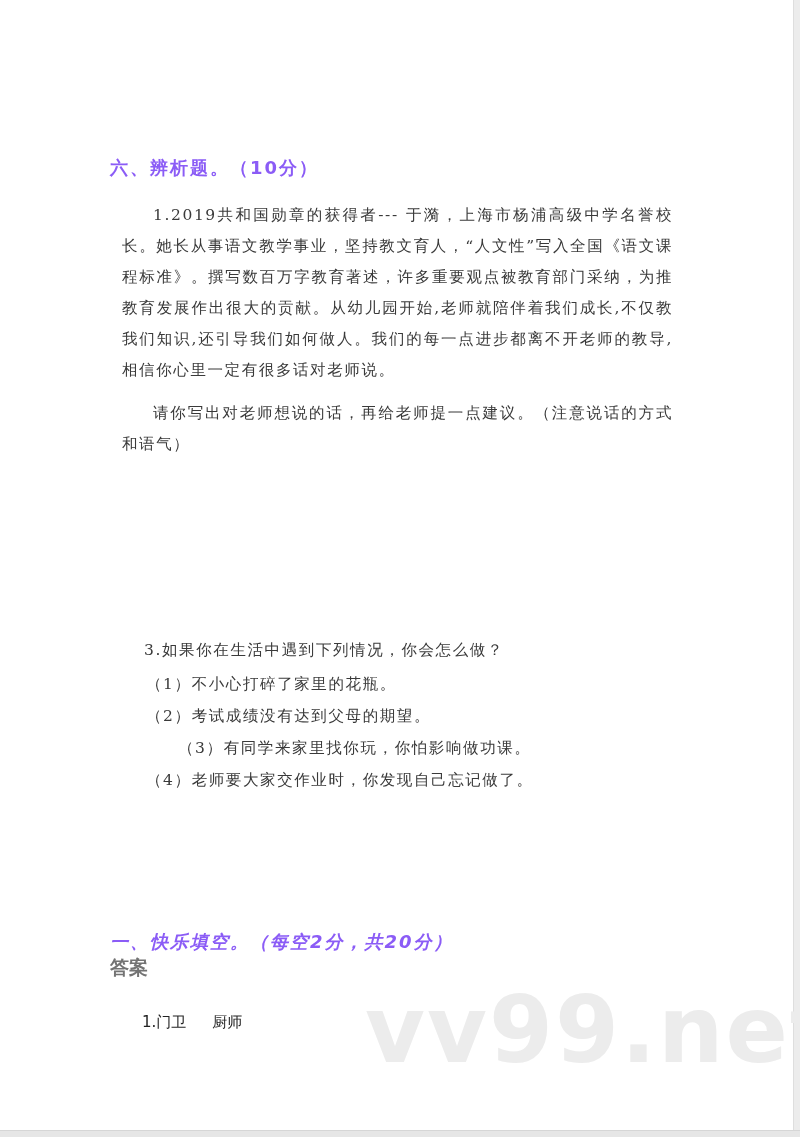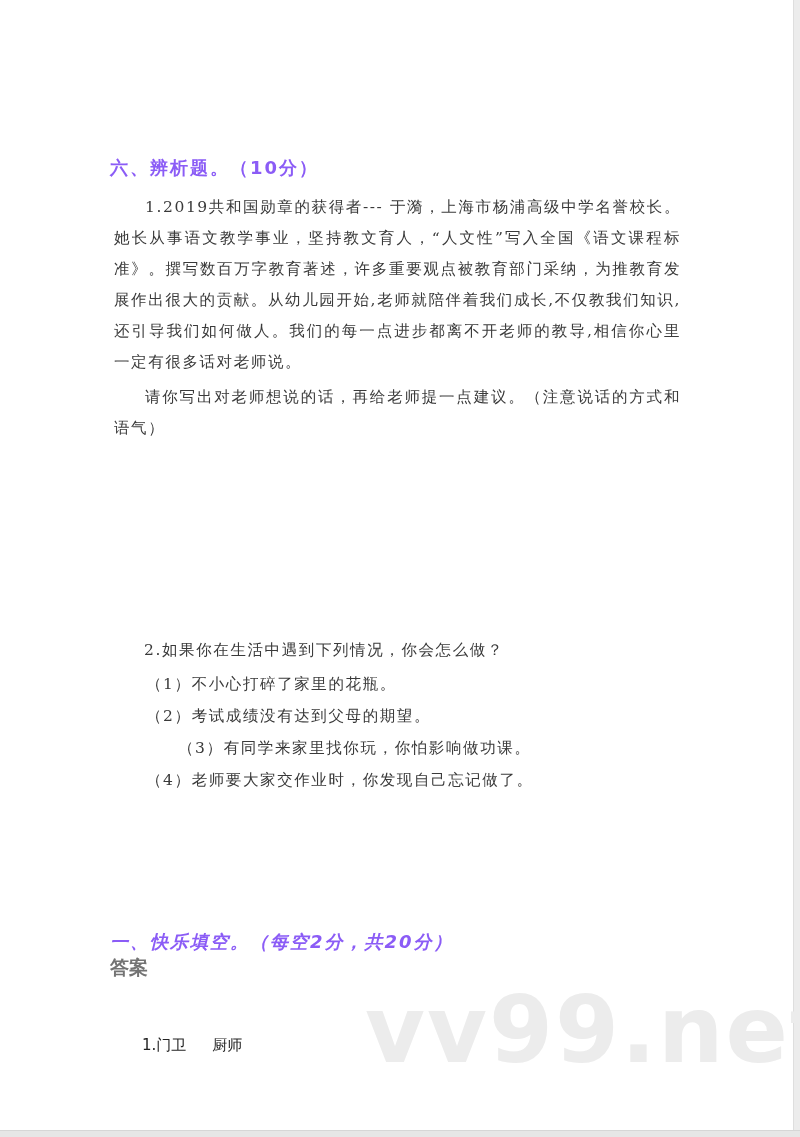--- a/index.html
+++ b/index.html
@@ -21,34 +21,34 @@
       position: absolute; left: 110px;
       font-family: "DejaVu Sans", "Liberation Sans", sans-serif;
       font-weight: bold; font-size: 18px; color: #8b5cf6;
       letter-spacing: 2px; white-space: nowrap;
     }
     .para {
       position: absolute; left: 110px; width: 575px;
       font-size: 15.5px; line-height: 31px; color: #3a3a3a;
       letter-spacing: 1.6px; text-align: justify;
     }
-    .para p { margin: 4px; text-indent: 2em; }
+    .para p { margin: 12px; text-indent: 2em; }
     .line {
       position: absolute; font-size: 15.5px; color: #3a3a3a;
       letter-spacing: 1.6px; white-space: nowrap;
     }
     .answer-label {
       position: absolute; left: 110px; top: 955px;
       font-family: "DejaVu Sans", "Liberation Sans", sans-serif;
       font-size: 19px; color: #737373; font-weight: bold;
     }
     .answer-item {
       position: absolute; left: 142px; top: 1013px;
       font-family: "DejaVu Sans", "Liberation Sans", sans-serif;
-      font-size: 15px; color: #222; white-space: nowrap; margin-top: 23px;
+      font-size: 15px; color: #222; white-space: nowrap;
     }
     .answer-item span.gap { display: inline-block; width: 26px; }
     .watermark {
       position: absolute; left: 365px; top: 985px;
       font-family: "DejaVu Sans", "Liberation Sans", sans-serif;
       font-weight: bold; font-size: 92px; color: #ececec;
       letter-spacing: 2px; white-space: nowrap; pointer-events: none;
       line-height: 1;
     }
   </style>
@@ -58,21 +58,21 @@
 <div class="page-edge-right"></div>
 <div class="page-edge-bottom"></div>
 
 <div class="heading" style="top:156px;">六、辨析题。（10分）</div>
 
 <div class="para" style="top:188px;">
   <p>1.2019共和国勋章的获得者--- 于漪，上海市杨浦高级中学名誉校长。她长从事语文教学事业，坚持教文育人，“人文性”写入全国《语文课程标准》。撰写数百万字教育著述，许多重要观点被教育部门采纳，为推教育发展作出很大的贡献。从幼儿园开始,老师就陪伴着我们成长,不仅教我们知识,还引导我们如何做人。我们的每一点进步都离不开老师的教导,相信你心里一定有很多话对老师说。</p>
   <p>请你写出对老师想说的话，再给老师提一点建议。（注意说话的方式和语气）</p>
 </div>
 
-<div class="line" style="left:144px; top:640px;">2.如果你在生活中遇到下列情况，你会怎么做？</div>
+<div class="line" style="left:144px; top:640px;">3.如果你在生活中遇到下列情况，你会怎么做？</div>
 <div class="line" style="left:146px; top:674px;text-align:right;">（1）不小心打碎了家里的花瓶。</div>
 <div class="line" style="left:146px; top:706px;">（2）考试成绩没有达到父母的期望。</div>
 <div class="line" style="left:130px; top:738px;margin-left:48px;">（3）有同学来家里找你玩，你怕影响做功课。</div>
 <div class="line" style="left:146px; top:770px;">（4）老师要大家交作业时，你发现自己忘记做了。</div>
 
 <div class="watermark">vv99.net</div>
 
 <div class="answer-label">答案</div>
 <div class="heading" style="top:930px;font-style:italic;">一、快乐填空。（每空2分，共20分）</div>
 <div class="answer-item">

